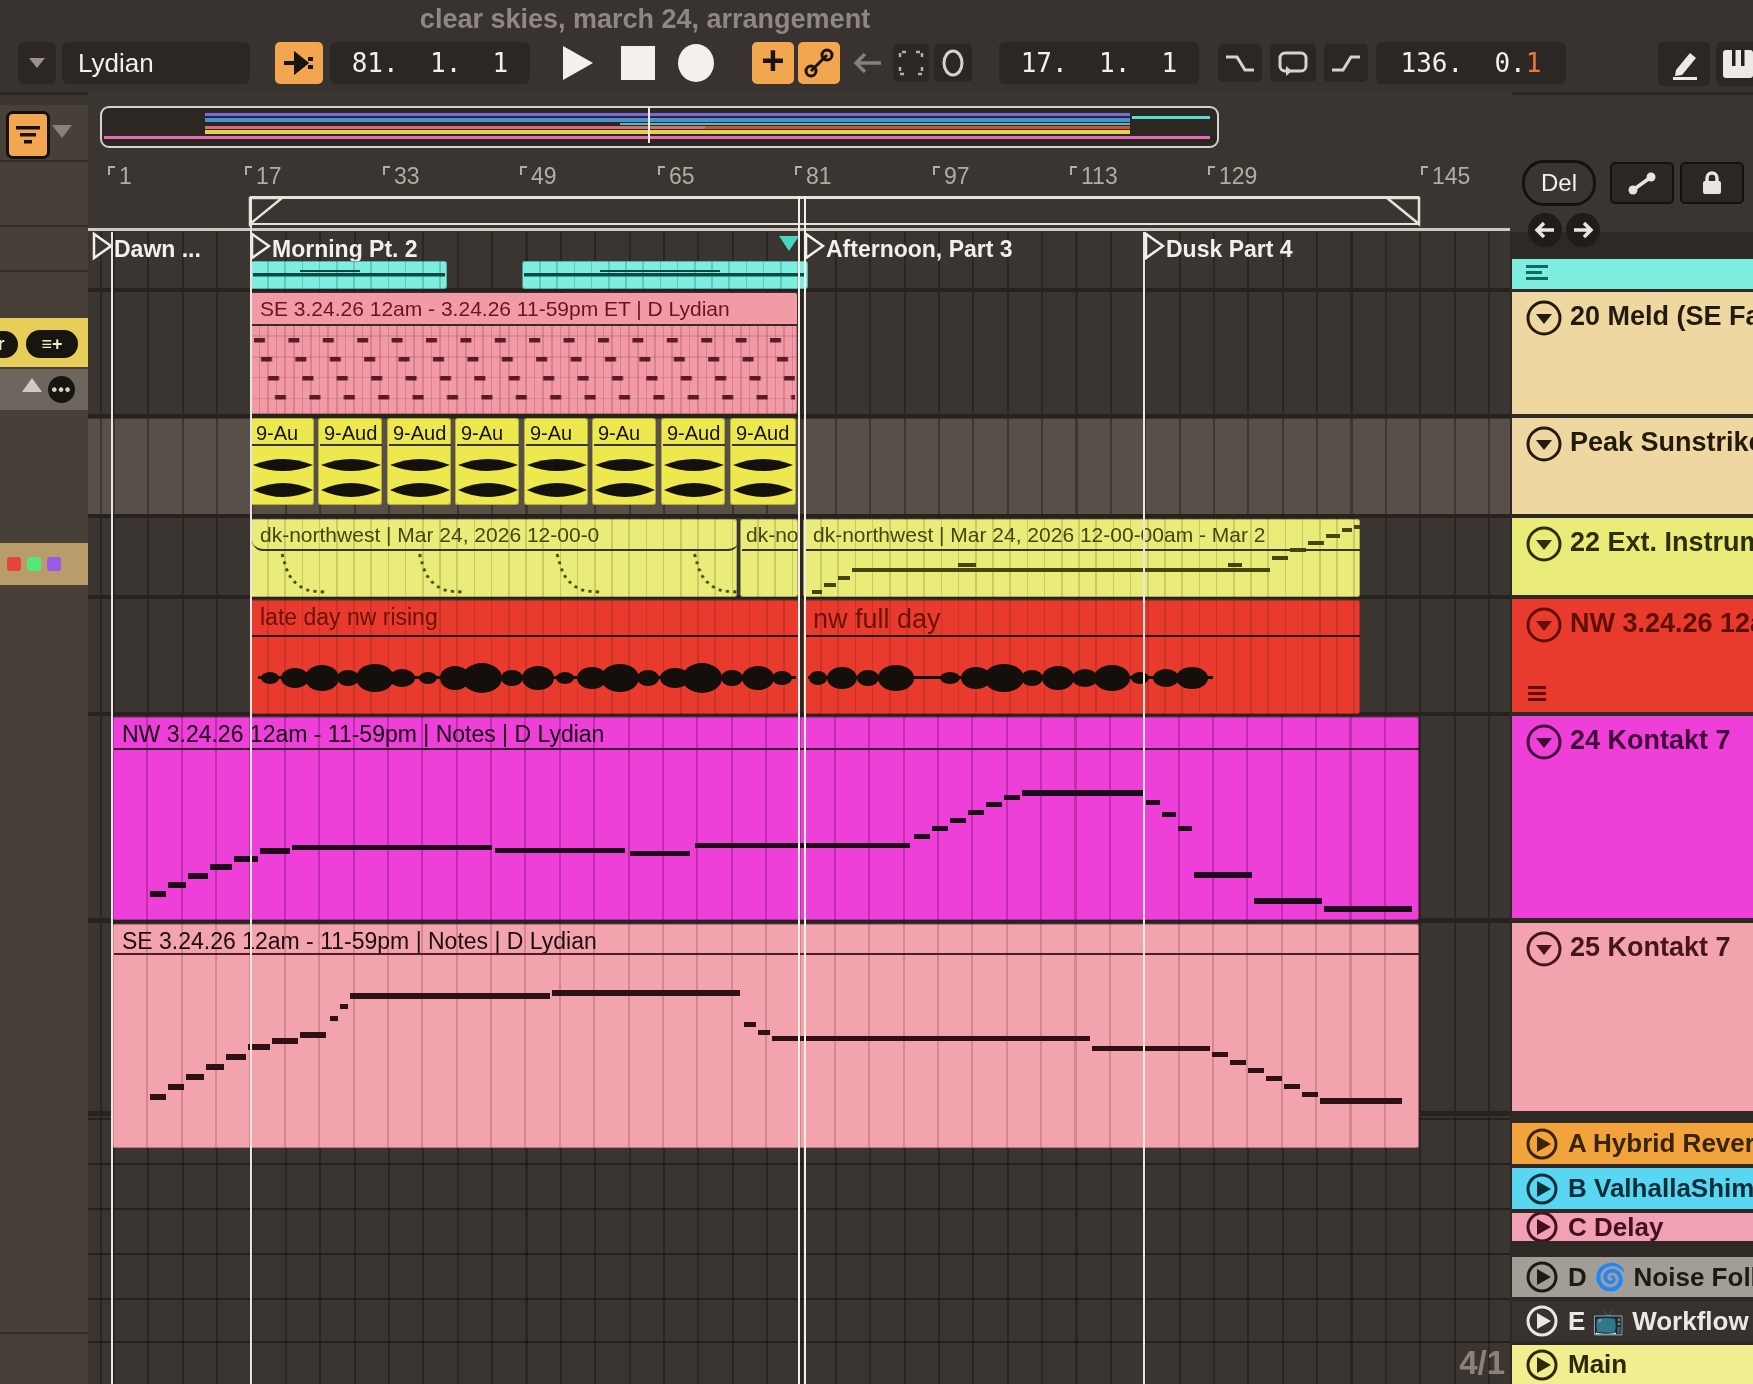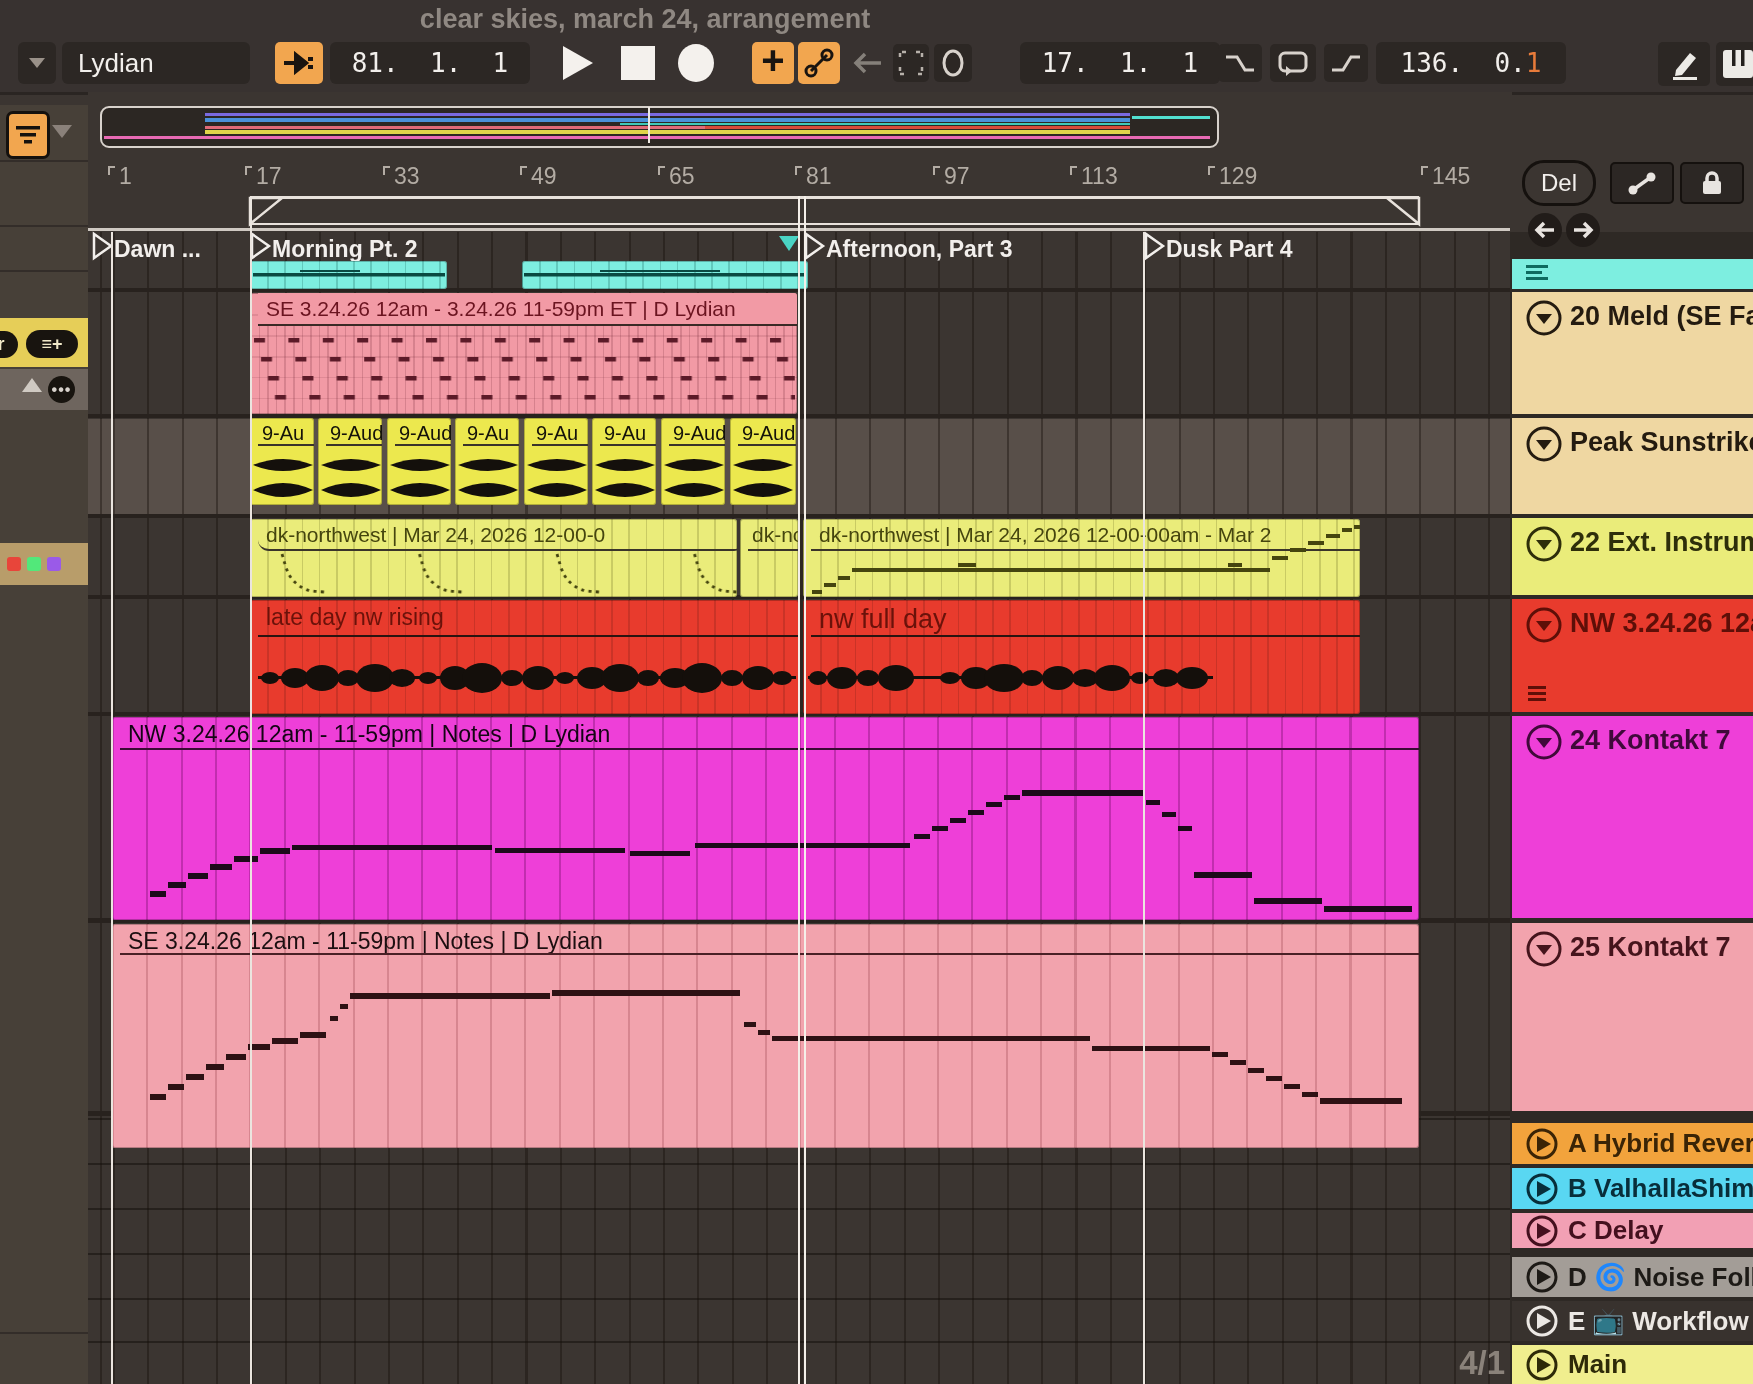--- a/index.html
+++ b/index.html
@@ -26,21 +26,21 @@
   .vline{background:#ebe5df;width:2px;top:196px;height:1188px;}
   
   .rmark{top:163px;color:#b3aca4;font-size:23px;}
   .rtick{position:absolute;left:-5px;top:3px;width:2px;height:9px;background:#b3aca4;}
   .rtick:after{content:"";position:absolute;left:0;top:0;width:7px;height:2px;background:#b3aca4;}
   .rlabel{padding-left:6px;}
   
   .mtext{top:236px;color:#f2efec;font-weight:bold;font-size:23px;white-space:nowrap;overflow:hidden;}
   
   .clip{position:absolute;border-radius:3px;overflow:hidden;box-shadow:inset 0 0 0 1px rgba(0,0,0,.25);}
-  .ctitle{position:absolute;left:8px;top:0;width:100%;box-sizing:border-box;padding:4px 0 0 8px;
+  .ctitle{position:absolute;left:2px;top:0;width:100%;box-sizing:border-box;padding:4px 0 0 8px;
           white-space:nowrap;overflow:hidden;font-size:21px;}
   
   .thdr{position:absolute;left:1512px;width:241px;display:flex;align-items:flex-start;overflow:hidden;}
   .thdr .nm{font-weight:bold;font-size:27px;white-space:nowrap;margin-top:9px;}
   .icn{flex:0 0 auto;margin:6px 6px 0 12px;}
   .rthdr{position:absolute;left:1512px;width:241px;display:flex;align-items:center;overflow:hidden;}
   .rthdr .nm{font-weight:bold;font-size:26px;white-space:nowrap;}
   .rthdr .icn{margin:0 8px 0 12px;}
   .menuicon i{display:block;height:3px;margin:3px 0;background:#0e6b60;width:22px;}
 </style>
@@ -85,21 +85,21 @@
   <div class="abs tbtn" style="left:893px;top:44px;width:36px;height:38px;background:#2c2724;border-radius:5px;">
     <svg width="26" height="28">
         <path d="M8,3 H2 V10 M18,3 h6 v7 M2,18 v7 h6 M24,18 v7 h-6" stroke="#b7b1aa" stroke-width="2.5" fill="none" stroke-dasharray="4 3"></path>
       </svg>
   </div>
   <div class="abs tbtn" style="left:934px;top:44px;width:38px;height:38px;background:#2c2724;border-radius:5px;">
     <svg width="28" height="32">
         <ellipse cx="14" cy="16" rx="9" ry="12" fill="none" stroke="#d8d2cc" stroke-width="3"></ellipse>
       </svg>
   </div>
-  <div class="abs tfield" style="left:1020px;top:42px;width:200px;height:42px;"><span>17.  1.  1</span></div>
+  <div class="abs tfield" style="left:999px;top:42px;width:200px;height:42px;"><span>17.  1.  1</span></div>
   <div class="abs tbtn" style="left:1218px;top:44px;width:44px;height:38px;background:#2c2724;border-radius:5px;">
     <svg width="34" height="26">
         <path d="M3,7 h11 l8,13 h9" stroke="#d8d2cc" stroke-width="3" fill="none"></path>
       </svg>
   </div>
   <div class="abs tbtn" style="left:1270px;top:44px;width:46px;height:38px;background:#2c2724;border-radius:5px;">
     <svg width="34" height="28">
         <rect x="4" y="4" width="26" height="18" rx="5" fill="none" stroke="#d8d2cc" stroke-width="3"></rect>
         <path d="M16,22 l-6,5 0,-10 z" fill="#d8d2cc"></path>
       </svg>
@@ -500,21 +500,21 @@
       </svg>
     <span class="nm">A Hybrid Reverb</span>
   </div>
   <div class="rthdr" style="top:1168px;height:41px;background:#59d7f2;color:#082e3a;">
     <svg class="icn" width="36" height="36">
         <circle cx="18" cy="18" r="14" fill="none" stroke="#082e3a" stroke-width="3"></circle>
         <polygon points="13,10 13,26 27,18" fill="#082e3a"></polygon>
       </svg>
     <span class="nm">B ValhallaShimm</span>
   </div>
-  <div class="rthdr" style="top:1213px;height:35px;background:#f2a0b4;color:#44101e;">
+  <div class="rthdr" style="top:1213px;height:28px;background:#f2a0b4;color:#44101e;">
     <svg class="icn" width="36" height="36">
         <circle cx="18" cy="18" r="14" fill="none" stroke="#44101e" stroke-width="3"></circle>
         <polygon points="13,10 13,26 27,18" fill="#44101e"></polygon>
       </svg>
     <span class="nm">C Delay</span>
   </div>
   <div class="rthdr" style="top:1257px;height:40px;background:#a39d97;color:#1d1a16;">
     <svg class="icn" width="36" height="36">
         <circle cx="18" cy="18" r="14" fill="none" stroke="#1d1a16" stroke-width="3"></circle>
         <polygon points="13,10 13,26 27,18" fill="#1d1a16"></polygon>

